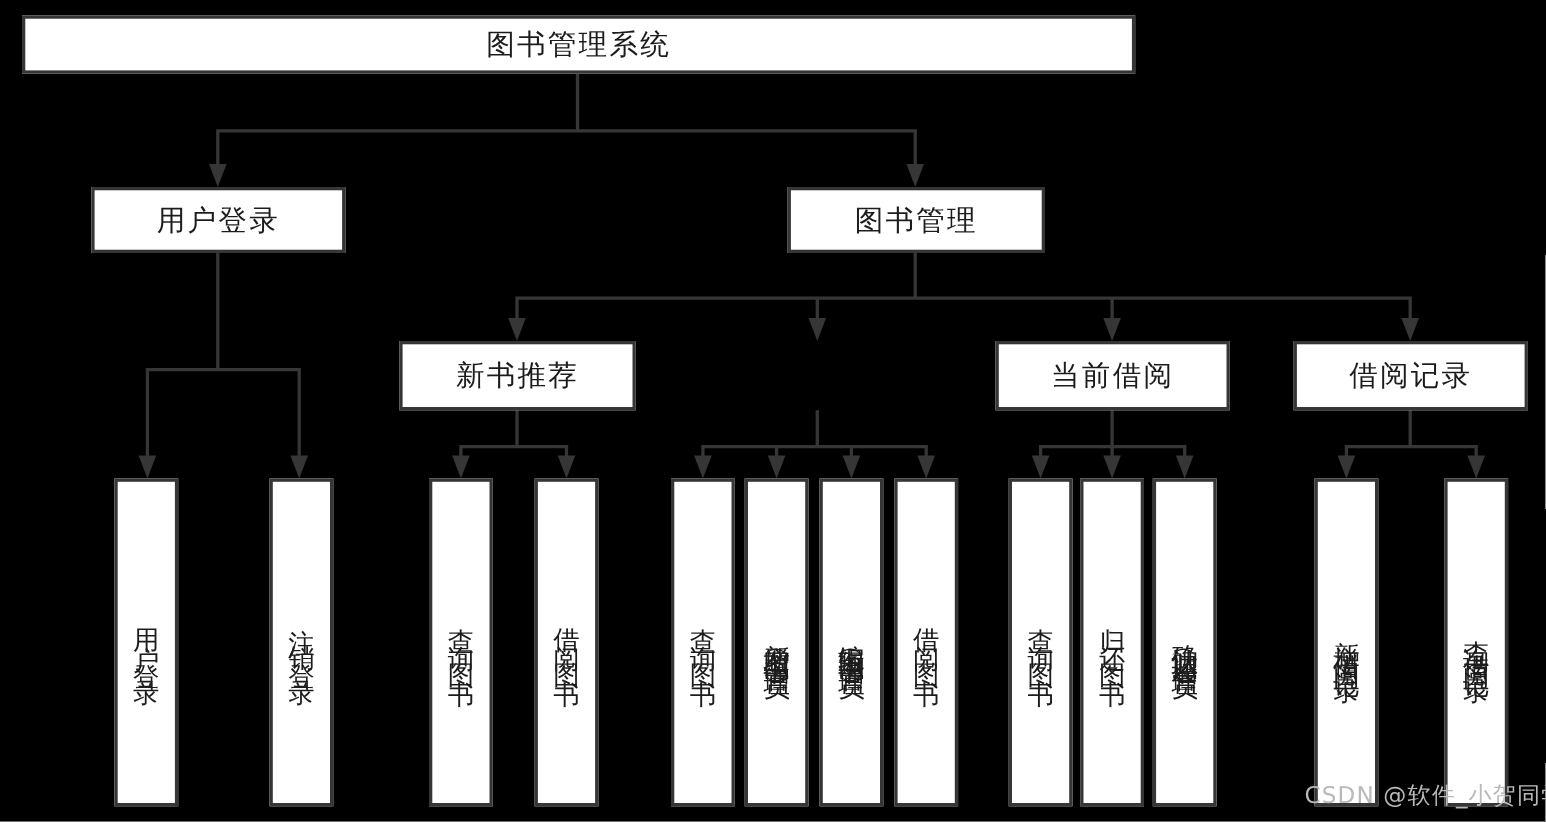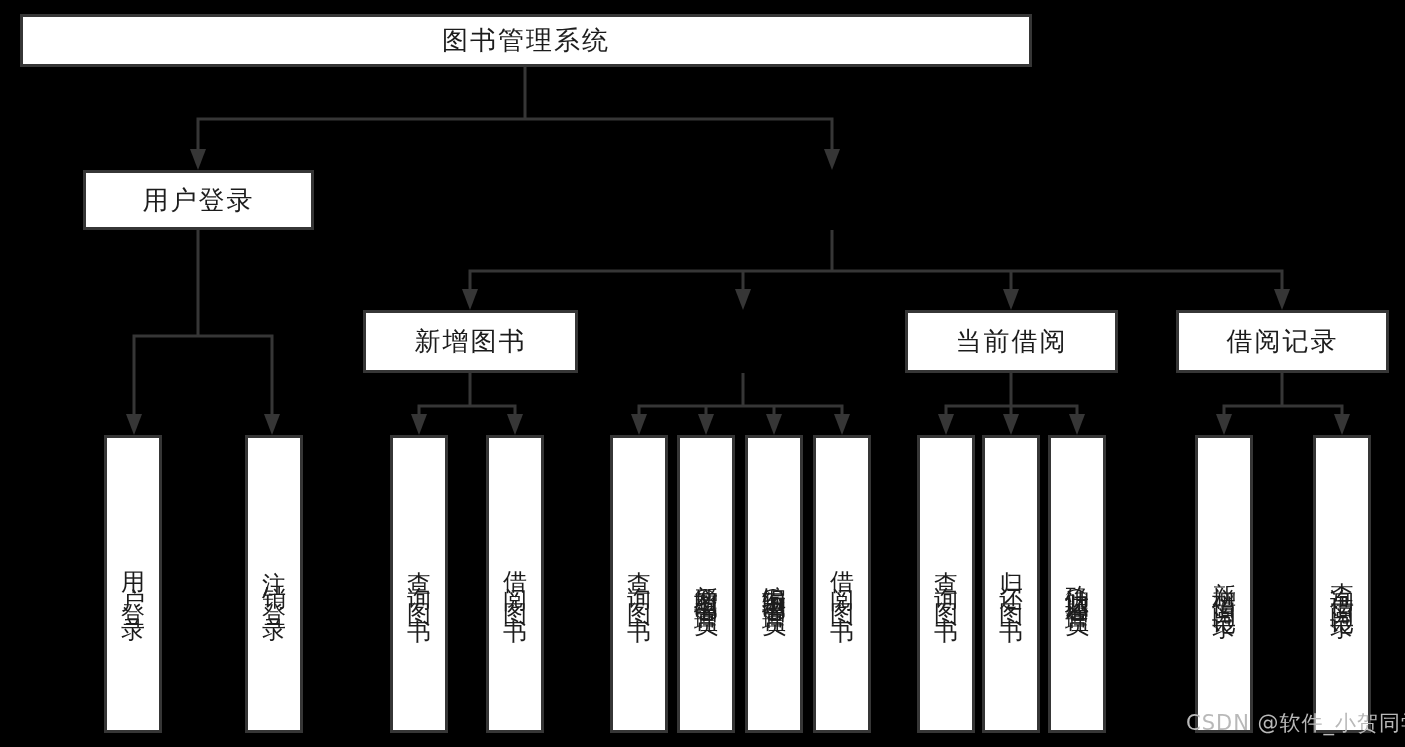--- a/index.html
+++ b/index.html
@@ -64,23 +64,26 @@
     </g>
   </svg>
 
   <div class="box" style="left:20px;top:14px;width:1012px;height:53px">
     <span class="h-label">图书管理系统</span>
   </div>
 
   <div class="box" style="left:83px;top:170px;width:231px;height:60px">
     <span class="h-label">用户登录</span>
   </div>
+  <div class="box" style="left:716px;top:170px;width:234px;height:60px">
+    <span class="h-label">图书管理</span>
+  </div>
 
   <div class="box" style="left:363px;top:310px;width:215px;height:63px">
-    <span class="h-label">新增图书</span>
+    <span class="h-label">新书推荐</span>
   </div>
   <div class="box" style="left:1176px;top:310px;width:213px;height:63px">
     <span class="h-label">借阅记录</span>
   </div>
   <div class="box" style="left:905px;top:310px;width:213px;height:63px">
     <span class="h-label">当前借阅</span>
   </div>
 
   <div class="box leaf" style="left:104px">
     <span class="v-label short">用户登录</span>

